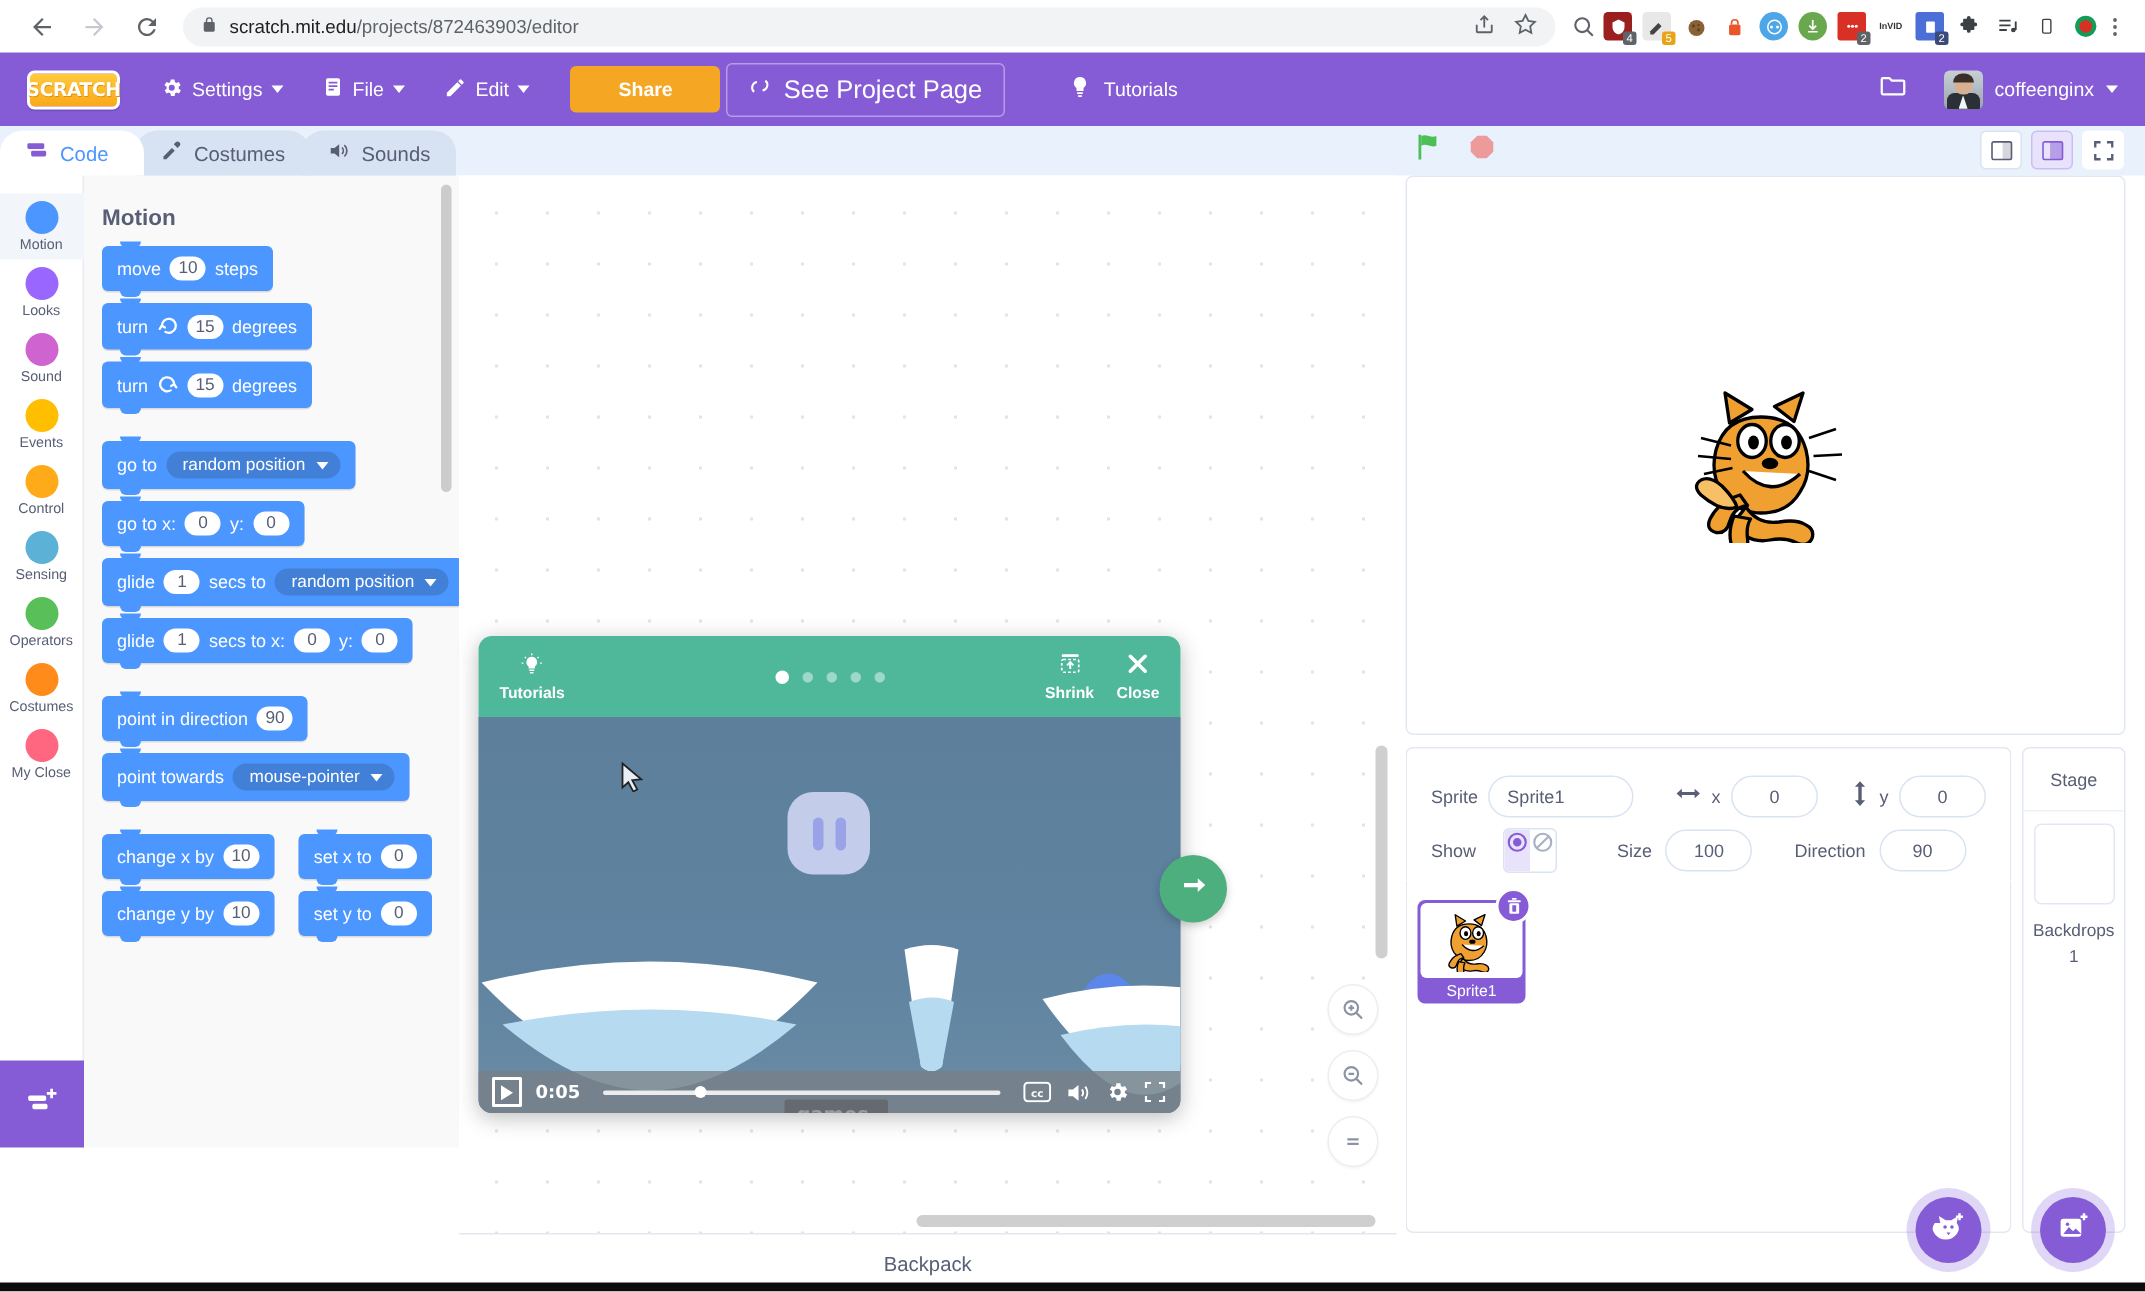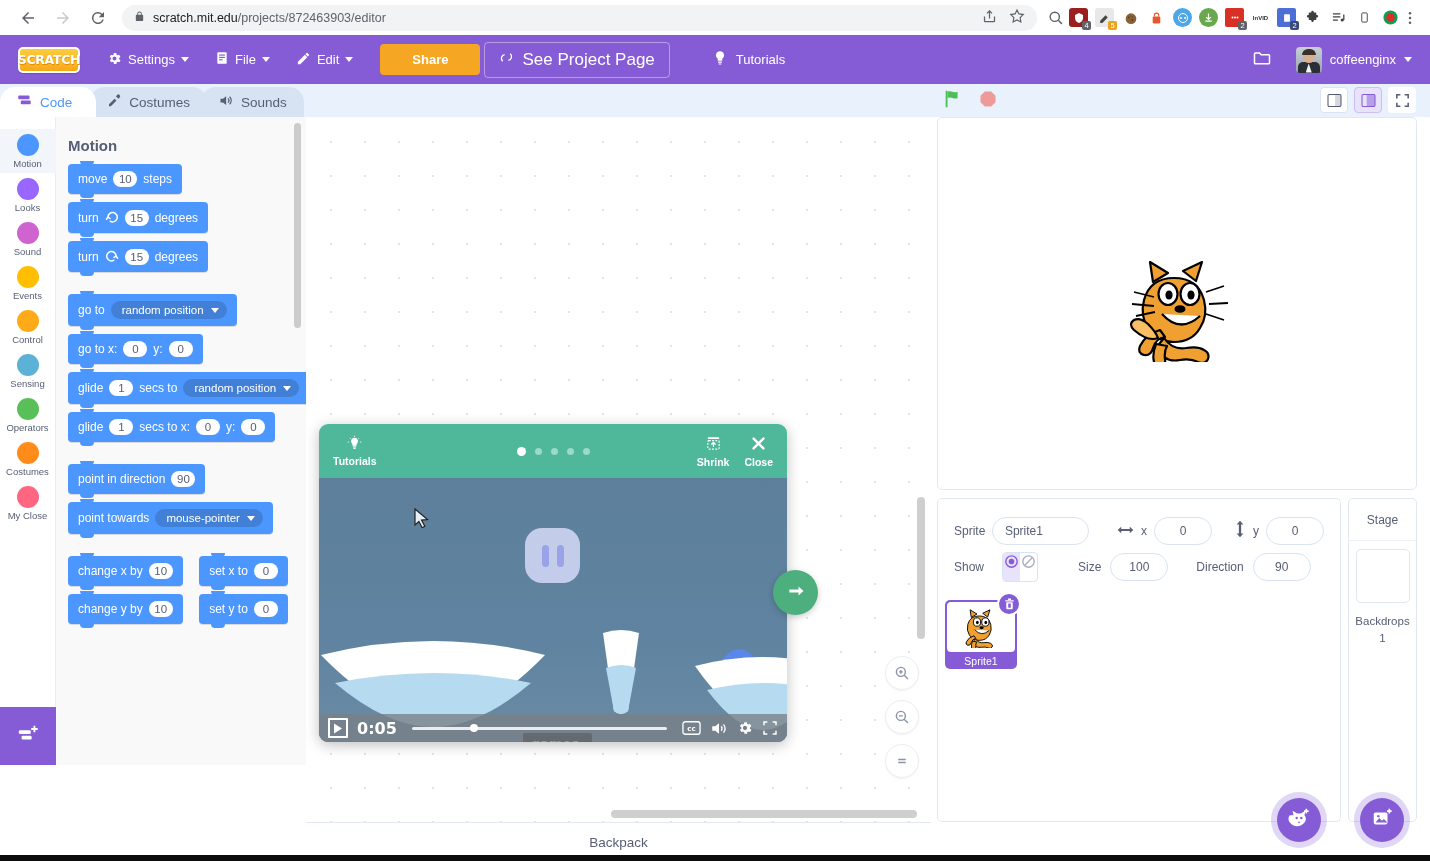--- a/index.html
+++ b/index.html
@@ -205,21 +205,21 @@
     position:absolute; left:204px; top:255px; background:#1b1b1b; color:#fff;
     font-size:13px; font-weight:bold; padding:3px 8px; border-radius:2px;
     font-family: "DejaVu Sans", sans-serif;
   }
   .vcontrols {
     position:absolute; left:0; bottom:0; width:468px; height:28px;
     background: rgba(120,128,135,.78); display:flex; align-items:center; padding:0 9px; gap:9px;
   }
   .play-btn { width:20px;height:20px; display:flex;align-items:center;justify-content:center;cursor:pointer;
     border:2px solid #fff; border-radius:1px; background:transparent; }
-  .vtime { color:#fff; font-size:16px; font-weight:bold; font-family:"DejaVu Sans",sans-serif; }
+  .vtime { color:#fff; font-size:12px; font-weight:bold; font-family:"DejaVu Sans",sans-serif; }
   .vtrack { flex:1; height:3px; background:rgba(255,255,255,.85); border-radius:2px; position:relative; margin:0 6px; }
   .vknob { position:absolute; left:23%; top:-2.5px; width:8px;height:8px;border-radius:50%;background:#fff; }
   .vic { cursor:pointer; display:flex; align-items:center; }
   .next-arrow {
     position:absolute; right:-31px; top:146px; width:45px;height:45px;border-radius:50%;
     background:#4caf7d; display:flex;align-items:center;justify-content:center; cursor:pointer;
     box-shadow:0 2px 6px rgba(0,0,0,.2); z-index: 5;
   }
   .vcursor { position:absolute; left:95px; top:30px; }
 

